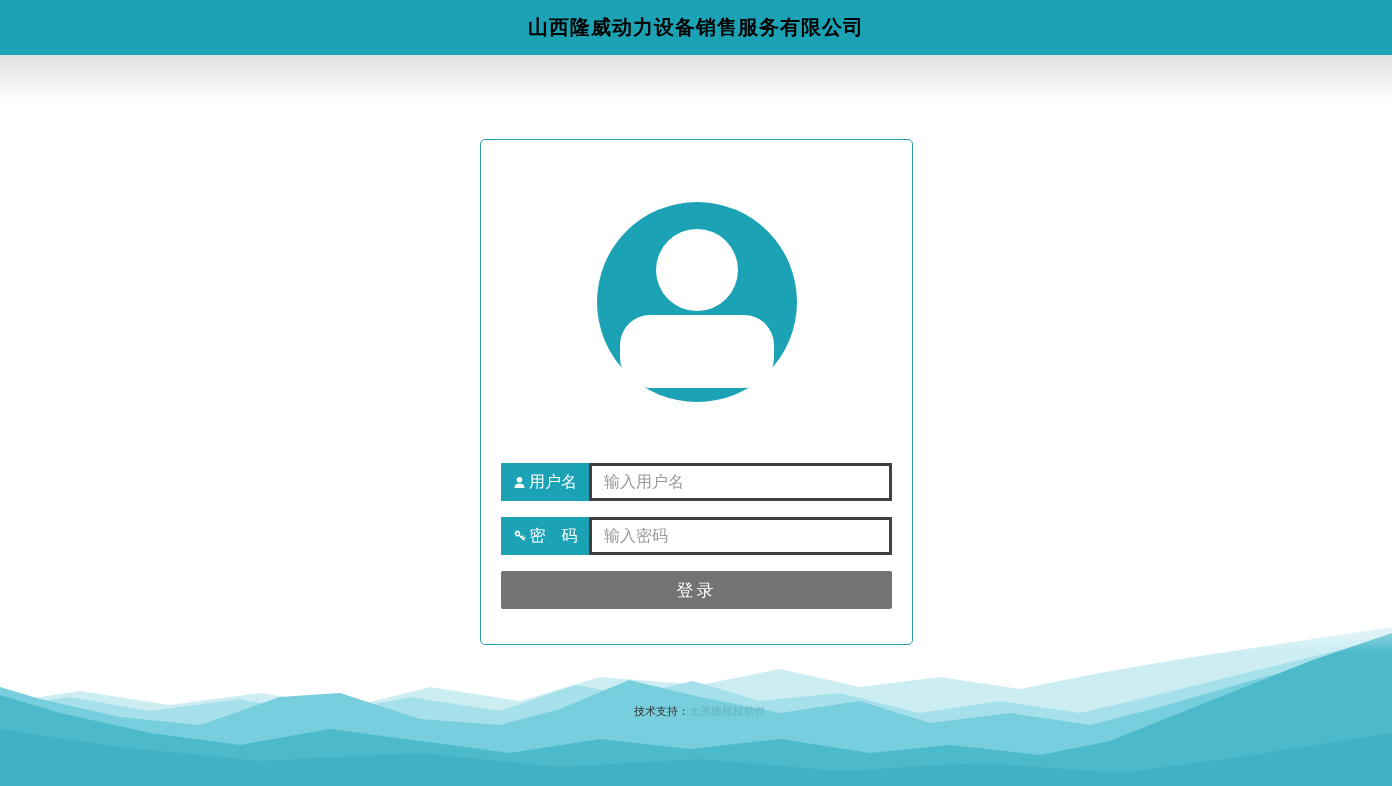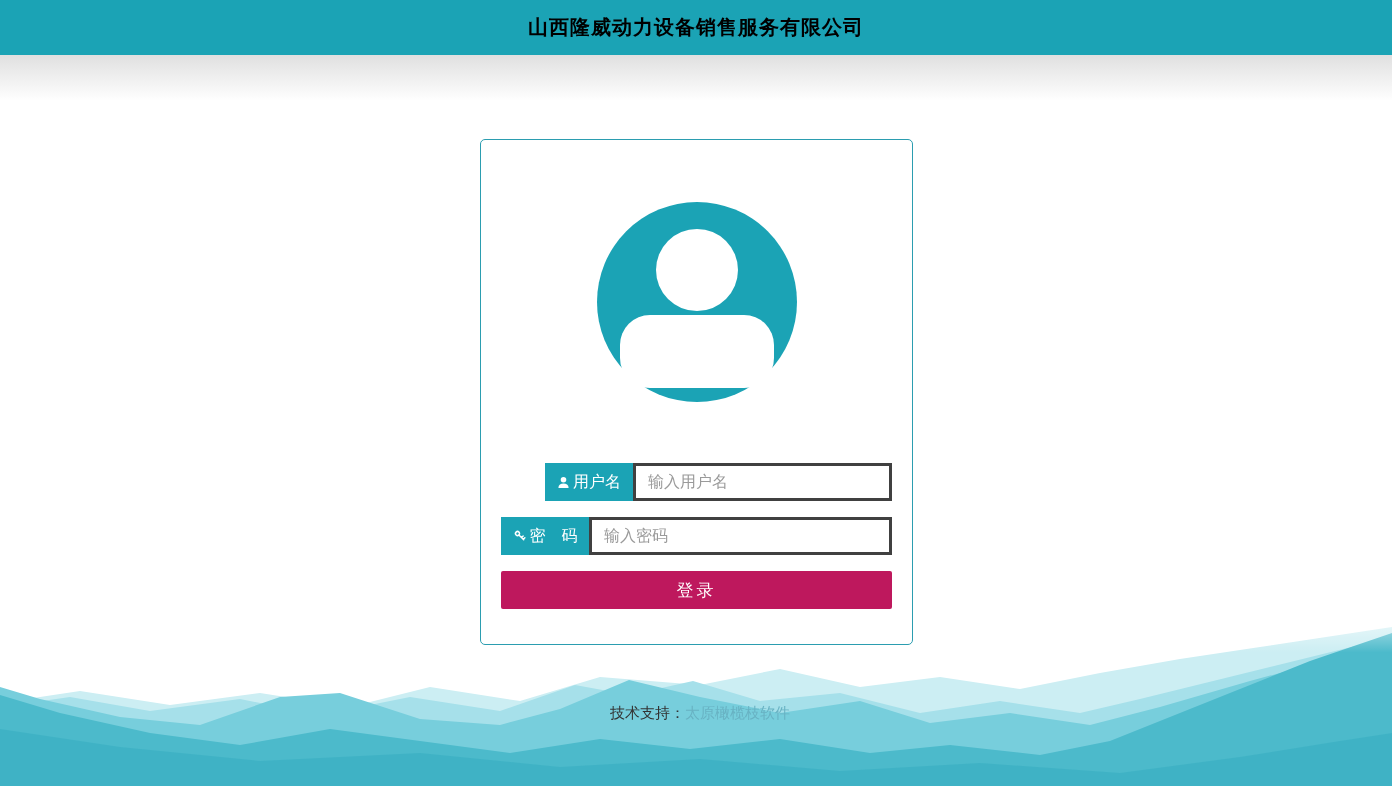--- a/index.html
+++ b/index.html
@@ -44,21 +44,21 @@
     border-radius: 5px;
     z-index: 5;
   }
   .avatar-wrap {
     width: 200px;
     height: 200px;
     margin: 62px auto 0 auto;
   }
   .form-area { padding: 0 20px; }
   .field-row { display: flex; height: 38px; }
-  .row-username { margin-top: 61px; margin-left: 44px; }
+  .row-username { margin-top: 61px; }
   .row-password { margin-top: 16px; }
   .field-label {
     width: 88px;
     background: #1ba3b5;
     color: #ffffff;
     font-size: 16px;
     display: flex;
     align-items: center;
     justify-content: center;
     gap: 3px;
@@ -74,21 +74,21 @@
     padding: 0 12px;
     outline: none;
     font-family: "Liberation Sans", "DejaVu Sans", sans-serif;
   }
   .field-input::placeholder { color: #9a9a9a; opacity: 1; }
   .login-btn {
     display: block;
     width: 100%;
     height: 38px;
     margin-top: 16px;
-    background: #be185d;
+    background: #737373;
     color: #ffffff;
     border: none;
     border-radius: 2px;
     font-size: 17px;
     letter-spacing: 3px;
     cursor: pointer;
     font-family: "Liberation Sans", "DejaVu Sans", sans-serif;
   }
 
   
@@ -103,21 +103,21 @@
   }
 
   
   .page-footer {
     position: absolute;
     top: 704px;
     left: 0;
     width: 100%;
     text-align: center;
     z-index: 6;
-    font-size: 15px;
+    font-size: 11px;
     color: #333333;
     padding-left: 8px;
   }
   .page-footer a {
     color: #68b2c3;
     text-decoration: none;
     cursor: pointer;
   }
 </style>
 </head>

